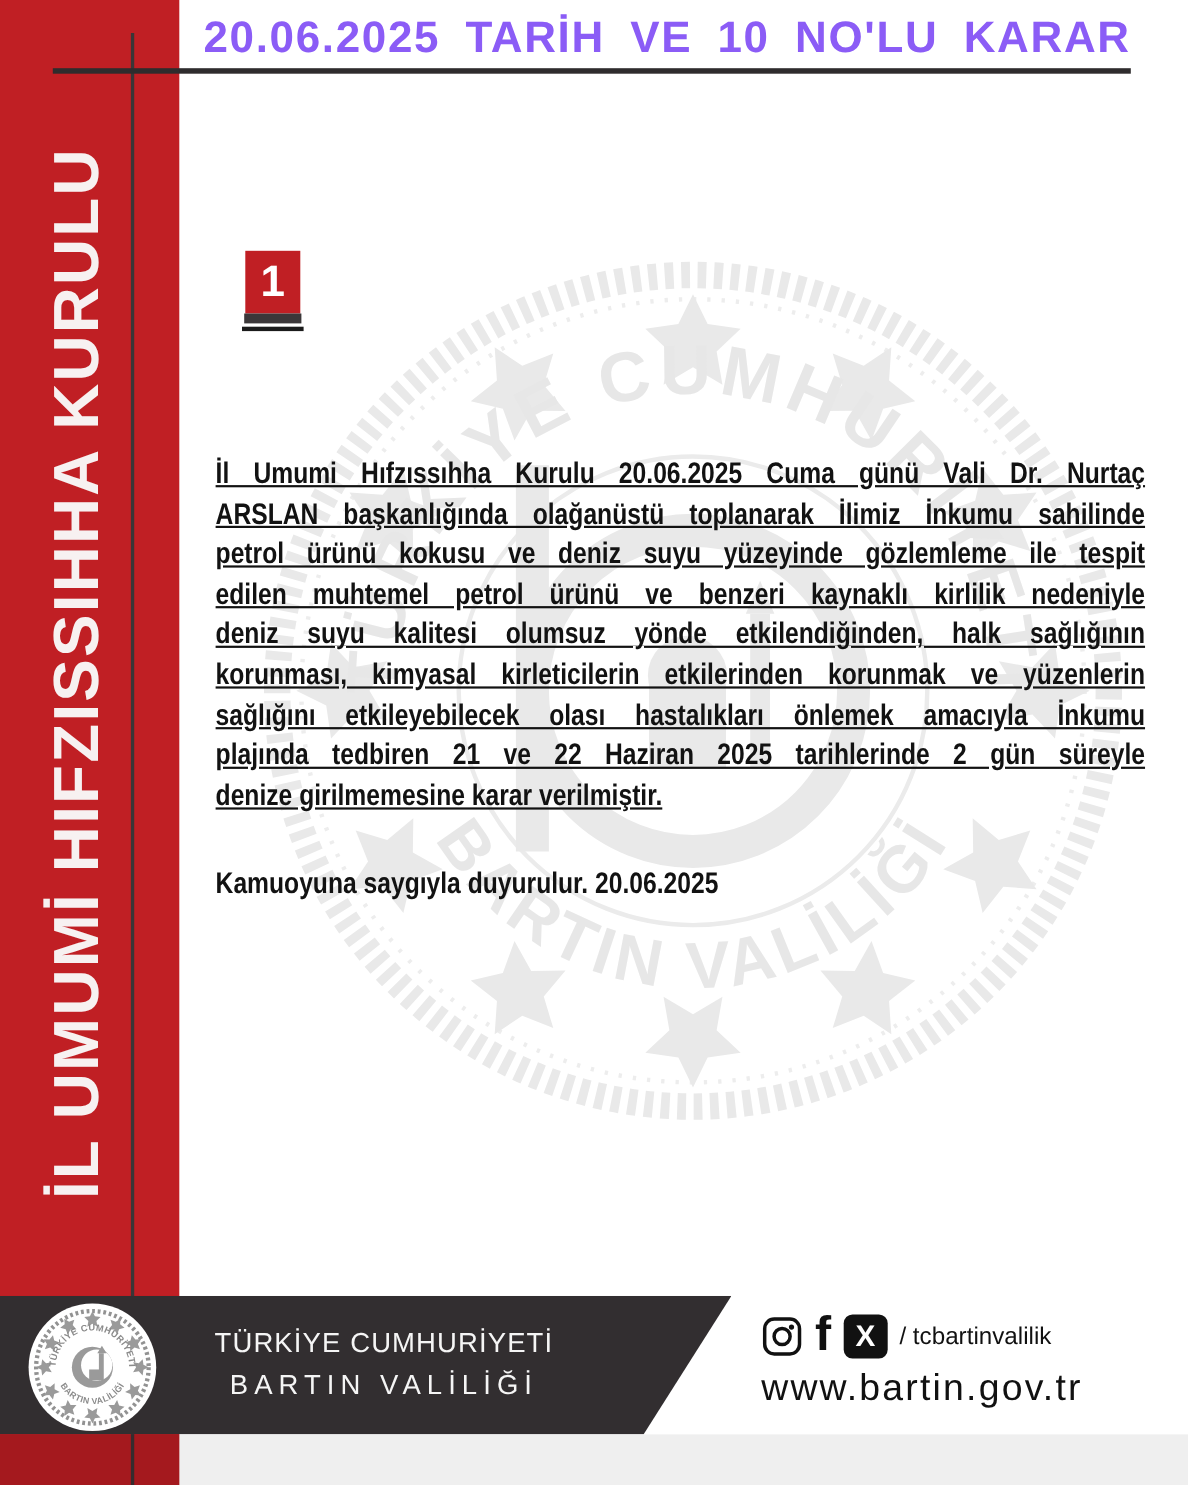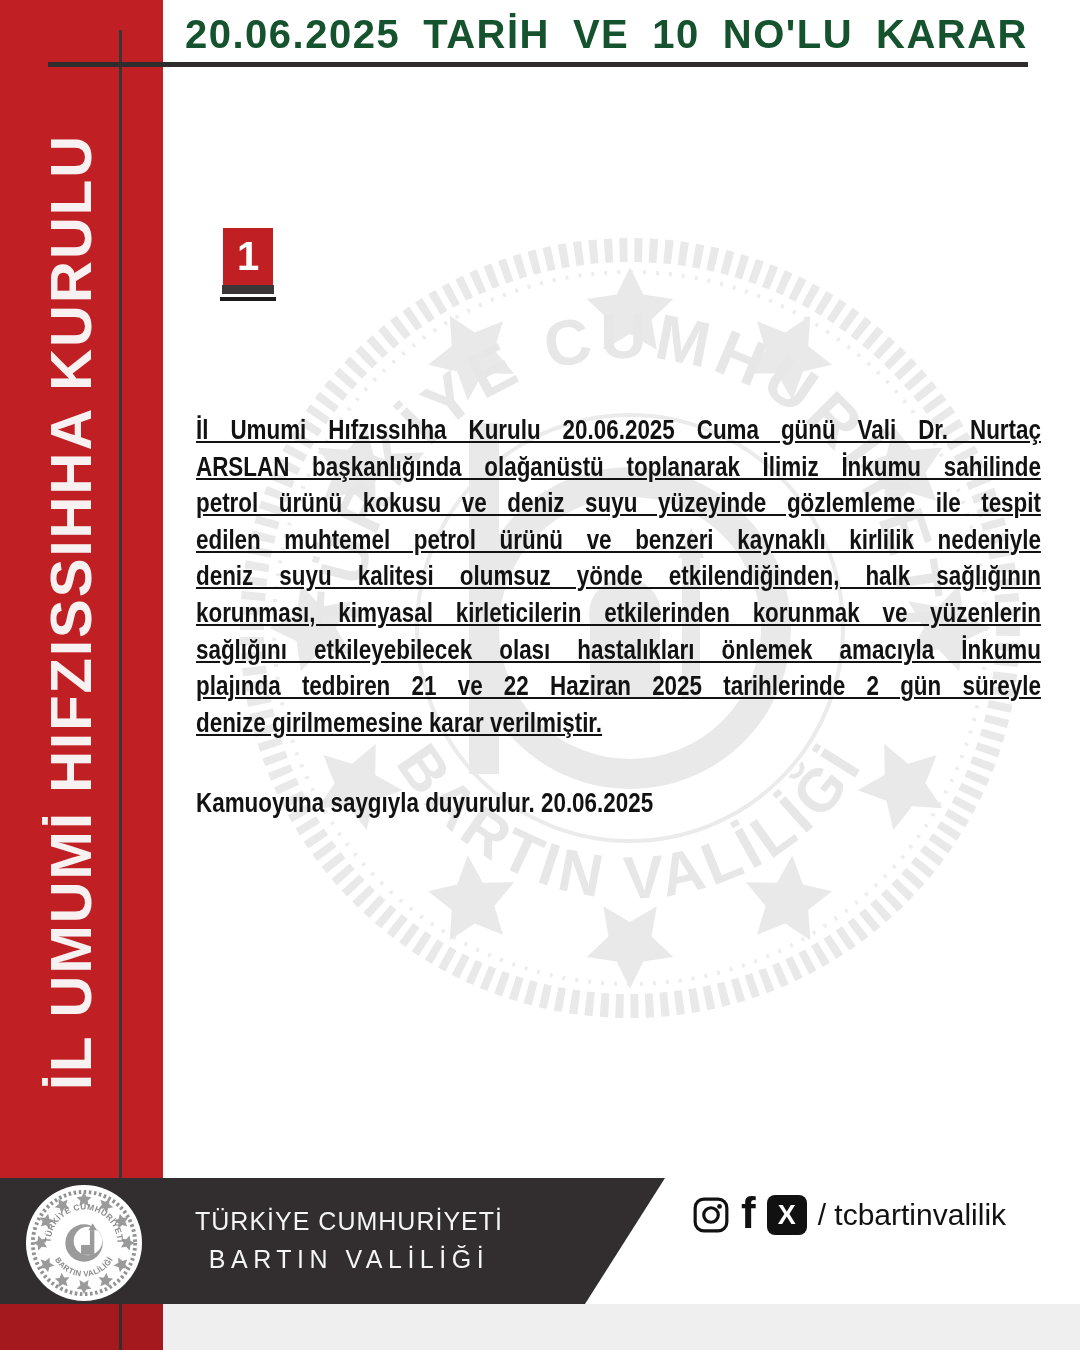--- a/index.html
+++ b/index.html
@@ -13,21 +13,21 @@
   .sidebar{position:absolute;left:0;top:0;width:163px;height:1350px;background:#c01f24;z-index:2;}
   .sidebar-label{position:absolute;left:70px;top:612px;transform:translate(-50%,-50%) rotate(-90deg);
                  white-space:nowrap;font-size:58px;font-weight:bold;letter-spacing:2px;color:#f7f1f1;z-index:3;}
   .sidebar-shade{position:absolute;left:0;top:1304px;width:163px;height:46px;background:rgba(40,0,4,0.18);z-index:4;}
 
   
   .vrule{position:absolute;left:119px;top:30px;width:3px;height:1320px;background:#3a3637;z-index:3;}
   .hrule{position:absolute;left:48px;top:62px;width:980px;height:5px;background:#2f2c2d;z-index:3;}
 
   
-  .title{position:absolute;left:185px;top:12px;width:843px;z-index:3;color:#14532d;
+  .title{position:absolute;left:185px;top:12px;width:843px;z-index:3;color:#8b5cf6;
          font-size:40px;font-weight:bold;letter-spacing:1.5px;white-space:nowrap;
          text-align:justify;text-align-last:justify;}
 
   
   .badge{position:absolute;left:223px;top:228px;z-index:3;}
   .badge-box{width:50px;height:57px;background:#c01f24;color:#fff;display:flex;align-items:center;
              justify-content:center;font-size:40px;font-weight:bold;}
   .badge-strip{width:52px;height:9px;background:#3b3739;margin-left:-1px;}
   .badge-rule{width:56px;height:4px;background:#1b1b1b;margin-left:-3px;margin-top:3px;}
 
@@ -50,21 +50,21 @@
   .footer-seal{position:absolute;left:25px;top:1184px;width:118px;height:118px;z-index:6;}
   .footer-org{position:absolute;left:190px;top:1202px;width:318px;z-index:6;color:#f5f5f5;text-align:center;}
   .footer-org .l1{font-size:25px;letter-spacing:1px;line-height:38px;white-space:nowrap;}
   .footer-org .l2{font-size:25px;letter-spacing:5.5px;line-height:38px;white-space:nowrap;}
 
   .social-row{position:absolute;left:692px;top:1192px;height:46px;display:flex;align-items:center;gap:11px;z-index:6;}
   .icon-instagram{width:38px;height:38px;display:block;}
   .icon-facebook{font-size:44px;font-weight:800;color:#111;line-height:38px;display:block;transform:translateY(-2px);}
   .icon-x{width:40px;height:40px;background:#111;border-radius:8px;display:flex;align-items:center;
           justify-content:center;color:#fff;font-size:27px;font-weight:800;}
-  .handle{font-size:30px;color:#111;white-space:nowrap;}
+  .handle{font-size:22px;color:#111;white-space:nowrap;}
   .website{position:absolute;left:692px;top:1243px;z-index:6;font-size:34px;letter-spacing:2px;
            color:#111;white-space:nowrap;}
 </style>
 </head>
 <body>
 
 <div class="canvas">
 
   <svg class="watermark" viewBox="-400 -400 800 800">
     <defs>
@@ -181,14 +181,15 @@
       <rect x="2" y="2" width="20" height="20" rx="5.5" fill="none" stroke="#111" stroke-width="2"></rect>
       <circle cx="12" cy="12" r="4.6" fill="none" stroke="#111" stroke-width="2"></circle>
       <circle cx="17.4" cy="6.6" r="1.5" fill="#111"></circle>
     </svg>
     <span class="icon-facebook">f</span>
     <span class="icon-x">
         <span>X</span>
       </span>
     <span class="handle">/ tcbartinvalilik</span>
   </div>
+  <div class="website">www.bartin.gov.tr</div>
 
 </div>
 
 </body></html>

